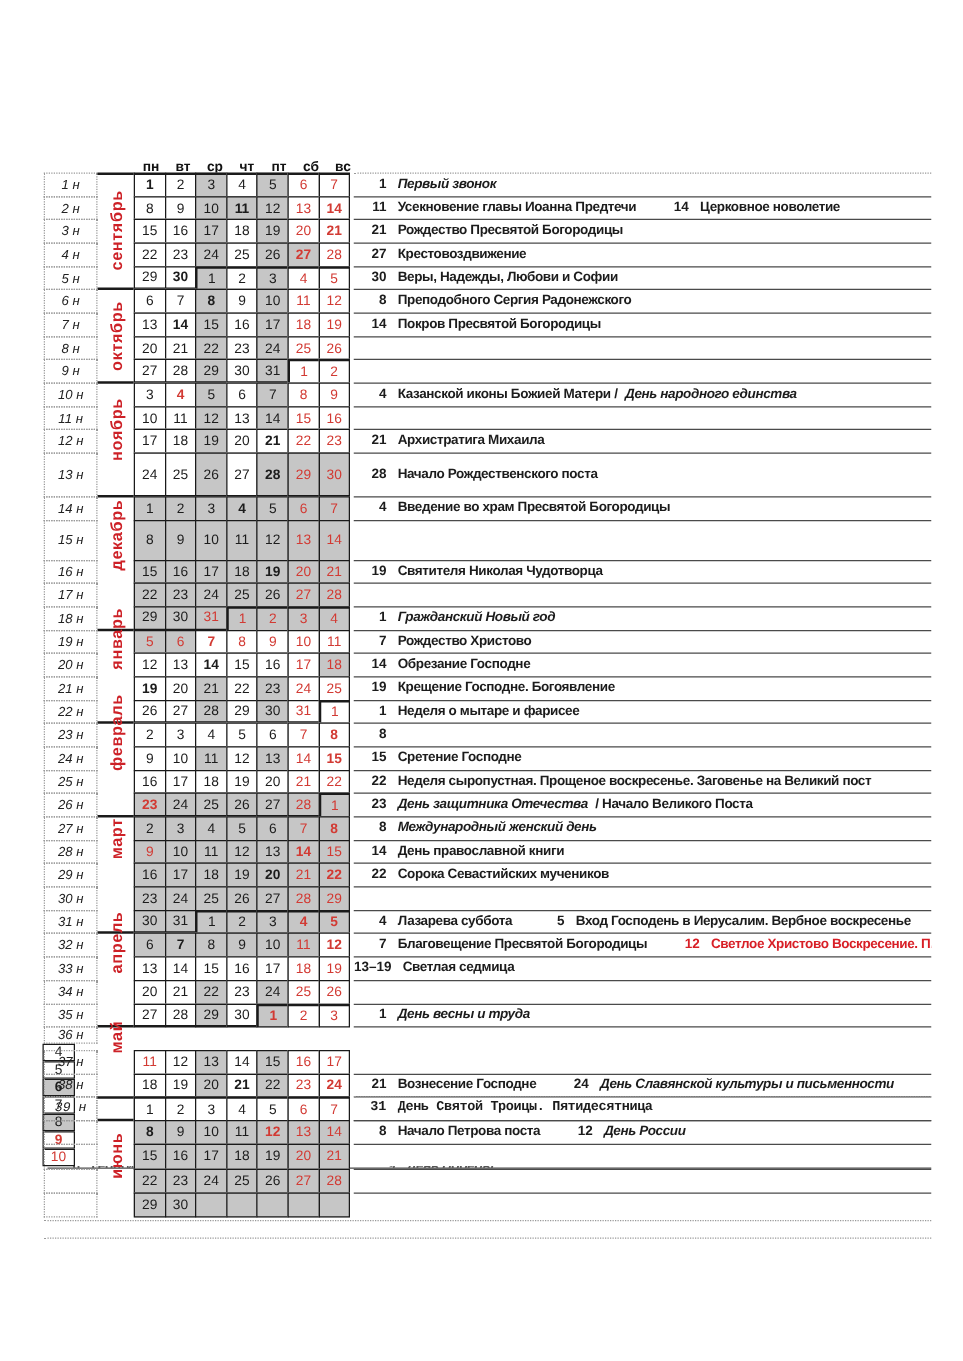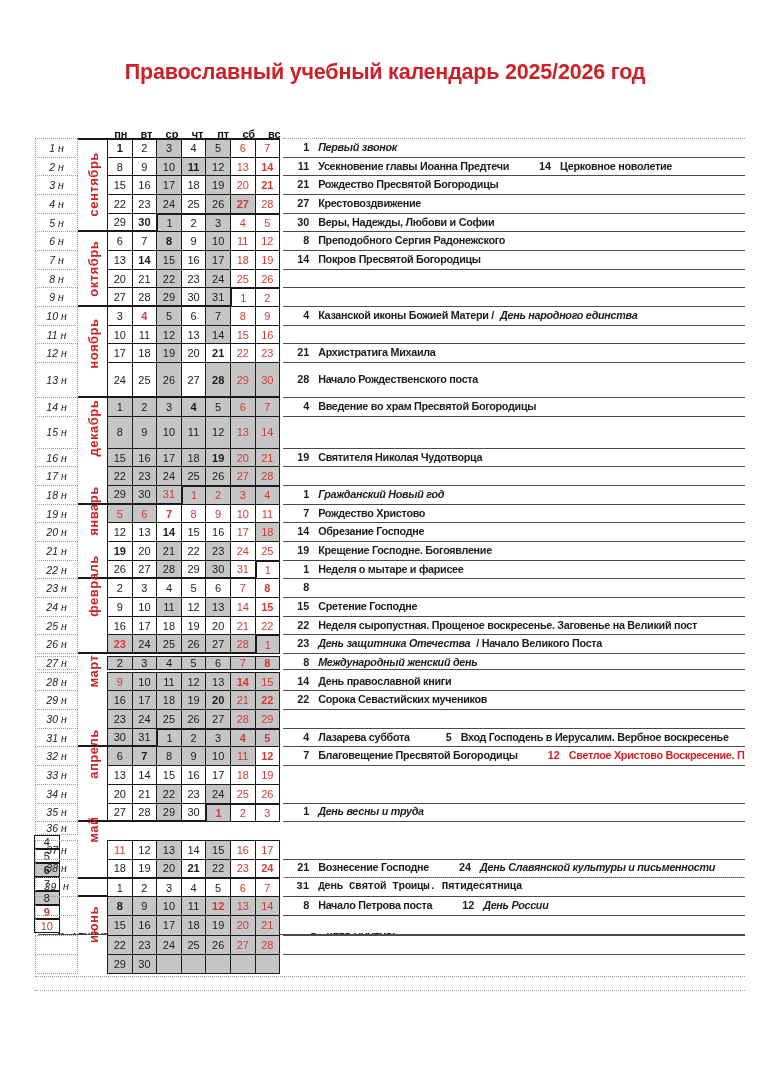--- a/index.html
+++ b/index.html
@@ -46,21 +46,20 @@
   .logo{position:absolute;left:44px;top:1019px;width:62px;height:62px;border-radius:50%;
         background:var(--logo_red);color:#fff;text-align:center;box-sizing:border-box;}
   .logo .jz{font-size:6px;letter-spacing:2.2px;margin-top:15px;font-weight:700;}
   .logo .fz{font-family:"DejaVu Serif",serif;font-size:17px;font-weight:700;margin-top:1px;letter-spacing:0.5px;}
 </style>
 </head>
 <body>
 
 <div class="page">
 
-  <div class="title">Православный учебный календарь 2025/2026 год</div>
 
   <div class="dow">
       <span>пн</span>
       <span>вт</span>
       <span>ср</span>
       <span>чт</span>
       <span>пт</span>
       <span>сб</span>
       <span>вс</span>
     </div>
@@ -497,21 +496,21 @@
           <div class="holiday">
             <span class="hentry">
               <span class="hnum">23</span>
               <span class="htext i">День защитника Отечества</span>
             </span>
             <span class="hentry cont">
               <span class="htext">/ Начало Великого Поста</span>
             </span>
           </div>
         </div>
-        <div class="wrow" style="height: 19.68px; margin-top: -1px; align-items: center;">
+        <div class="wrow" style="height: 19.68px; margin-top: -1px;">
           <div class="wlabel">27 н</div>
           <div class="mstrip"></div>
           <div class="cell g">2</div>
           <div class="cell g">3</div>
           <div class="cell g">4</div>
           <div class="cell g">5</div>
           <div class="cell g">6</div>
           <div class="cell g r">7</div>
           <div class="cell g r b">8</div>
           <div class="holiday">
@@ -612,20 +611,26 @@
         <div class="wrow" style="height: 19.68px; margin-top: -1px;">
           <div class="wlabel">33 н</div>
           <div class="mstrip"></div>
           <div class="cell">13</div>
           <div class="cell">14</div>
           <div class="cell">15</div>
           <div class="cell">16</div>
           <div class="cell">17</div>
           <div class="cell r">18</div>
           <div class="cell r">19</div>
+          <div class="holiday">
+            <span class="hentry">
+              <span class="hnum">13–19</span>
+              <span class="htext">Светлая седмица</span>
+            </span>
+          </div>
         </div>
         <div class="wrow" style="height: 19.68px; margin-top: -1px;">
           <div class="wlabel">34 н</div>
           <div class="mstrip"></div>
           <div class="cell">20</div>
           <div class="cell">21</div>
           <div class="cell g">22</div>
           <div class="cell">23</div>
           <div class="cell g">24</div>
           <div class="cell r">25</div>

